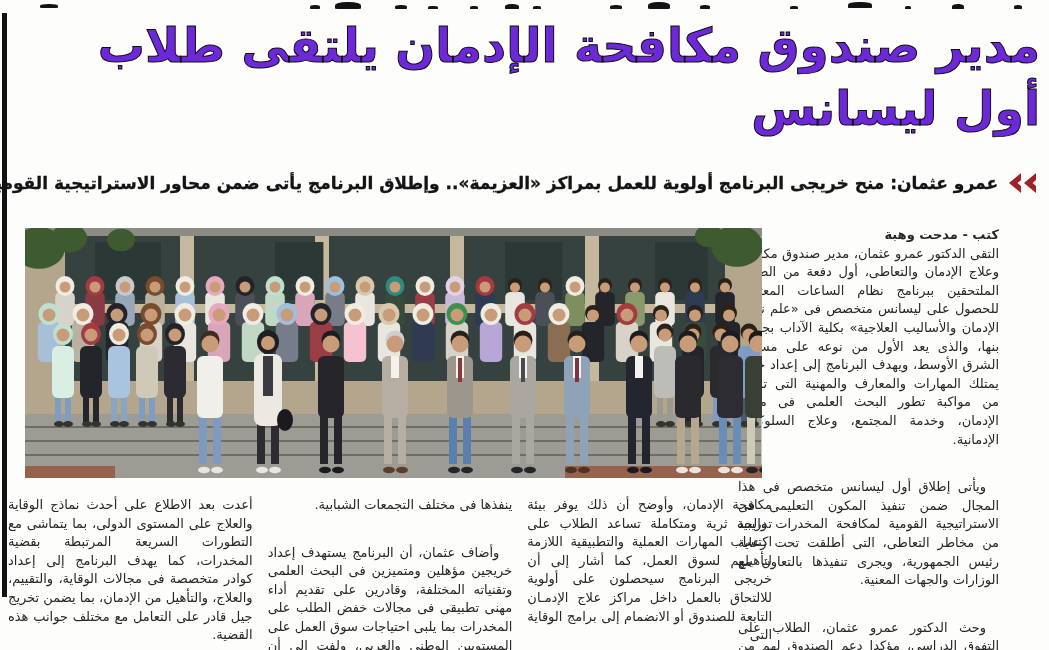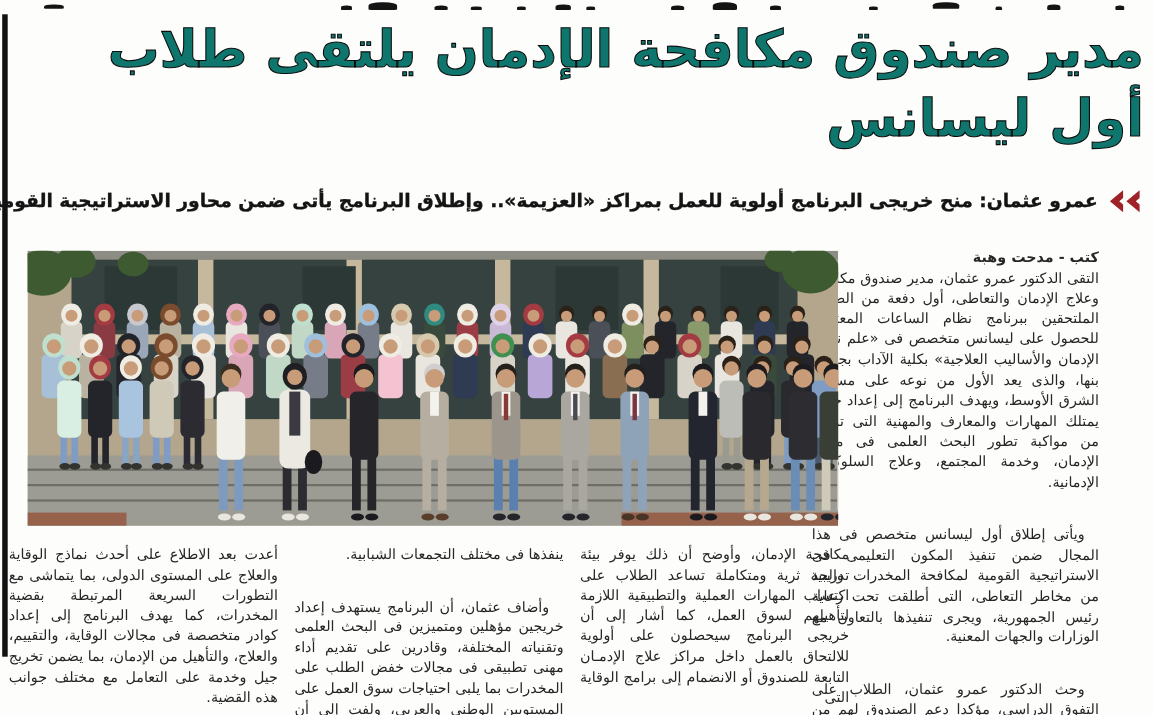--- a/index.html
+++ b/index.html
@@ -9,21 +9,21 @@
     font-family:"DejaVu Sans","Liberation Sans",sans-serif;
   }
   
   .top-strip{position:absolute;top:0;left:0;width:1049px;height:10px;overflow:hidden;}
   .top-strip span{position:absolute;background:#141414;border-radius:45% 45% 10% 10%;}
   
   .edge-bar{position:absolute;left:2px;top:13px;width:5px;height:584px;background:#121212;}
   
   .headline{
     position:absolute;top:14px;right:9px;left:30px;direction:rtl;text-align:right;
-    font-weight:bold;font-size:47px;line-height:63px;color:#0f766e;
+    font-weight:bold;font-size:47px;line-height:63px;color:#6d28d9;
     -webkit-text-stroke:1px #0d0d0d;letter-spacing:-.5px;
   }
   
   .subhead{
     position:absolute;top:171px;right:9px;left:30px;direction:rtl;
     display:flex;align-items:center;gap:8px;
     font-weight:bold;font-size:17px;color:#141414;-webkit-text-stroke:.3px #141414;
     white-space:nowrap;
   }
   .subhead .chev{flex:0 0 auto;display:block;}
@@ -402,15 +402,15 @@
 
 <div class="bottom-cols body-text">
   <div class="col">
     <p>مكافحة الإدمان، وأوضح أن ذلك يوفر بيئة تدريبية ثرية ومتكاملة تساعد الطلاب على اكتساب المهارات العملية والتطبيقية اللازمة لتأهيلهم لسوق العمل، كما أشار إلى أن خريجى البرنامج سيحصلون على أولوية للالتحاق بالعمل داخل مراكز علاج الإدمـان التابعة للصندوق أو الانضمام إلى برامج الوقاية التى</p>
   </div>
   <div class="col">
     <p>ينفذها فى مختلف التجمعات الشبابية.</p>
     <p class="indent">وأضاف عثمان، أن البرنامج يستهدف إعداد خريجين مؤهلين ومتميزين فى البحث العلمى وتقنياته المختلفة، وقادرين على تقديم أداء مهنى تطبيقى فى مجالات خفض الطلب على المخدرات بما يلبى احتياجات سوق العمل على المستويين الوطنى والعربى، ولفت إلى أن المناهج العلمية</p>
   </div>
   <div class="col">
-    <p>أعدت بعد الاطلاع على أحدث نماذج الوقاية والعلاج على المستوى الدولى، بما يتماشى مع التطورات السريعة المرتبطة بقضية المخدرات، كما يهدف البرنامج إلى إعداد كوادر متخصصة فى مجالات الوقاية، والتقييم، والعلاج، والتأهيل من الإدمان، بما يضمن تخريج جيل وخدمة على التعامل مع مختلف جوانب هذه القضية.</p>
+    <p>أعدت بعد الاطلاع على أحدث نماذج الوقاية والعلاج على المستوى الدولى، بما يتماشى مع التطورات السريعة المرتبطة بقضية المخدرات، كما يهدف البرنامج إلى إعداد كوادر متخصصة فى مجالات الوقاية، والتقييم، والعلاج، والتأهيل من الإدمان، بما يضمن تخريج جيل قادر على التعامل مع مختلف جوانب هذه القضية.</p>
   </div>
 </div>
 
 </body></html>

